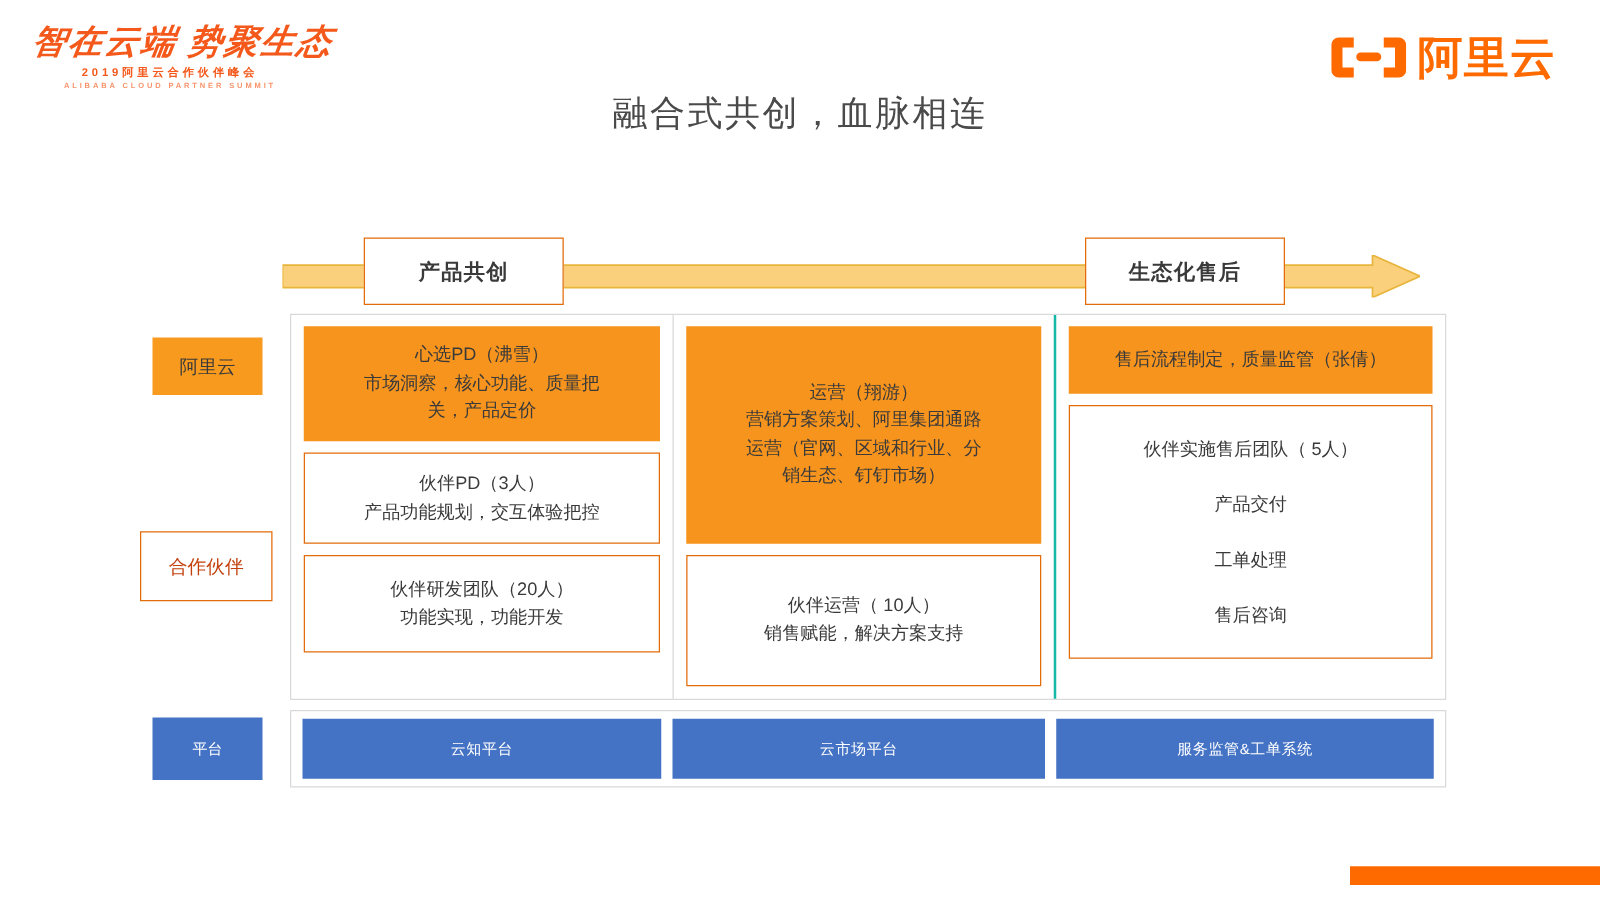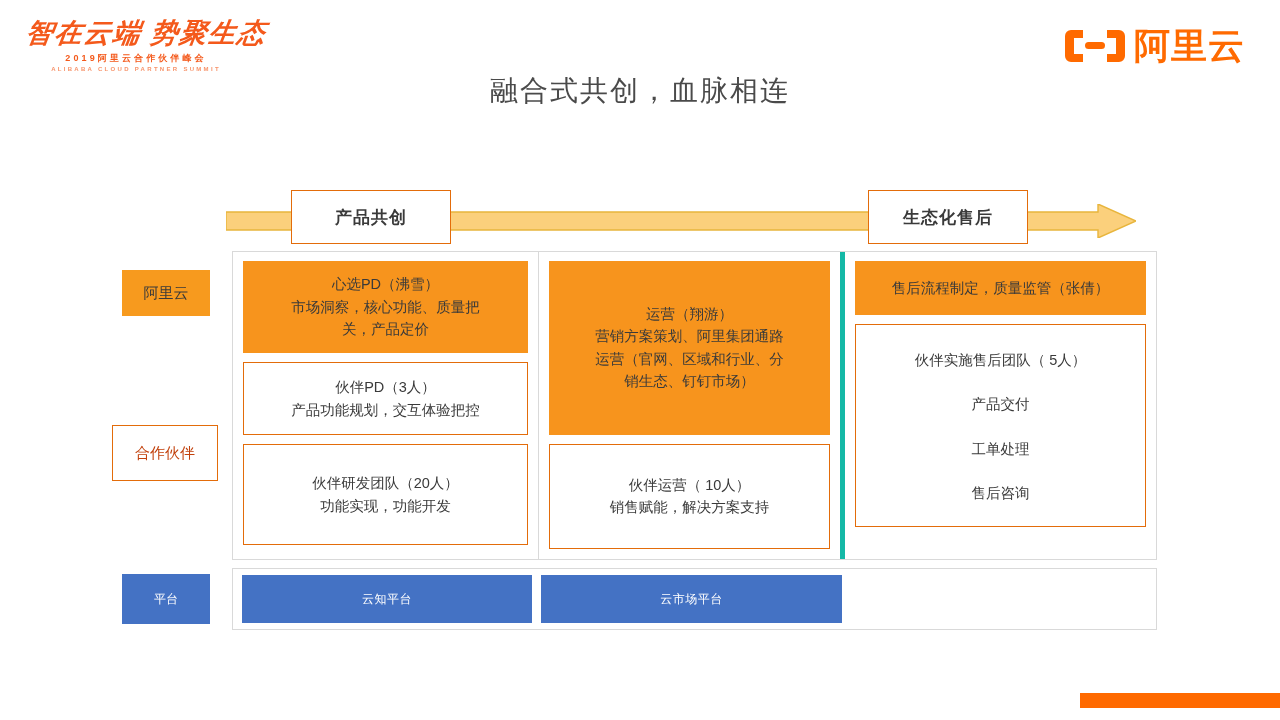--- a/index.html
+++ b/index.html
@@ -142,21 +142,21 @@
     display: flex;
   }
   .col {
     position: relative;
     box-sizing: border-box;
     padding: 9px 10px 10px 10px;
     display: flex;
     flex-direction: column;
   }
   .col.c1 { width: 306px; border-right: 1px solid #D9D9D9; }
-  .col.c2 { width: 306px; border-right: 5px solid #14b8a6; }
+  .col.c2 { width: 306px; border-right: 2px solid #14b8a6; }
   .col.c3 { width: 311px; }
 
   .card {
     box-sizing: border-box;
     display: flex;
     flex-direction: column;
     align-items: center;
     justify-content: center;
     text-align: center;
     font-size: 14.5px;
@@ -165,21 +165,21 @@
     padding: 6px 8px;
   }
   .card.solid { background: #F7941D; border: none; }
   .card.outline { background: #ffffff; border: 1.3px solid #E36C0A; }
   .card p { margin: 0; }
   .spacer { height: 9px; flex: 0 0 auto; }
 
   
   .c1 .k1 { height: 92px; }
   .c1 .k2 { height: 73px; }
-  .c1 .k3 { height: 101px; }
+  .c1 .k3 { height: 78px; }
 
   
   .c2 .k1 { height: 178px; }
   .c2 .k2 { height: 108px; }
 
   
   .c3 .k1 { height: 54px; }
   .c3 .k2 { height: 203px; justify-content: flex-start; padding-top: 24px; }
   .c3 .k2 p { margin: 0 0 22px 0; }
   .c3 .k2 p:last-child { margin-bottom: 0; }
@@ -309,15 +309,18 @@
 
 </div>
 
 <div class="platform-band">
   <div class="plat-box p1">
     <span>云知平台</span>
   </div>
   <div class="plat-box p2">
     <span>云市场平台</span>
   </div>
+  <div class="plat-box p3">
+    <span>服务监管&amp;工单系统</span>
+  </div>
 </div>
 
 <div class="footer-bar"></div>
 
 </body></html>

